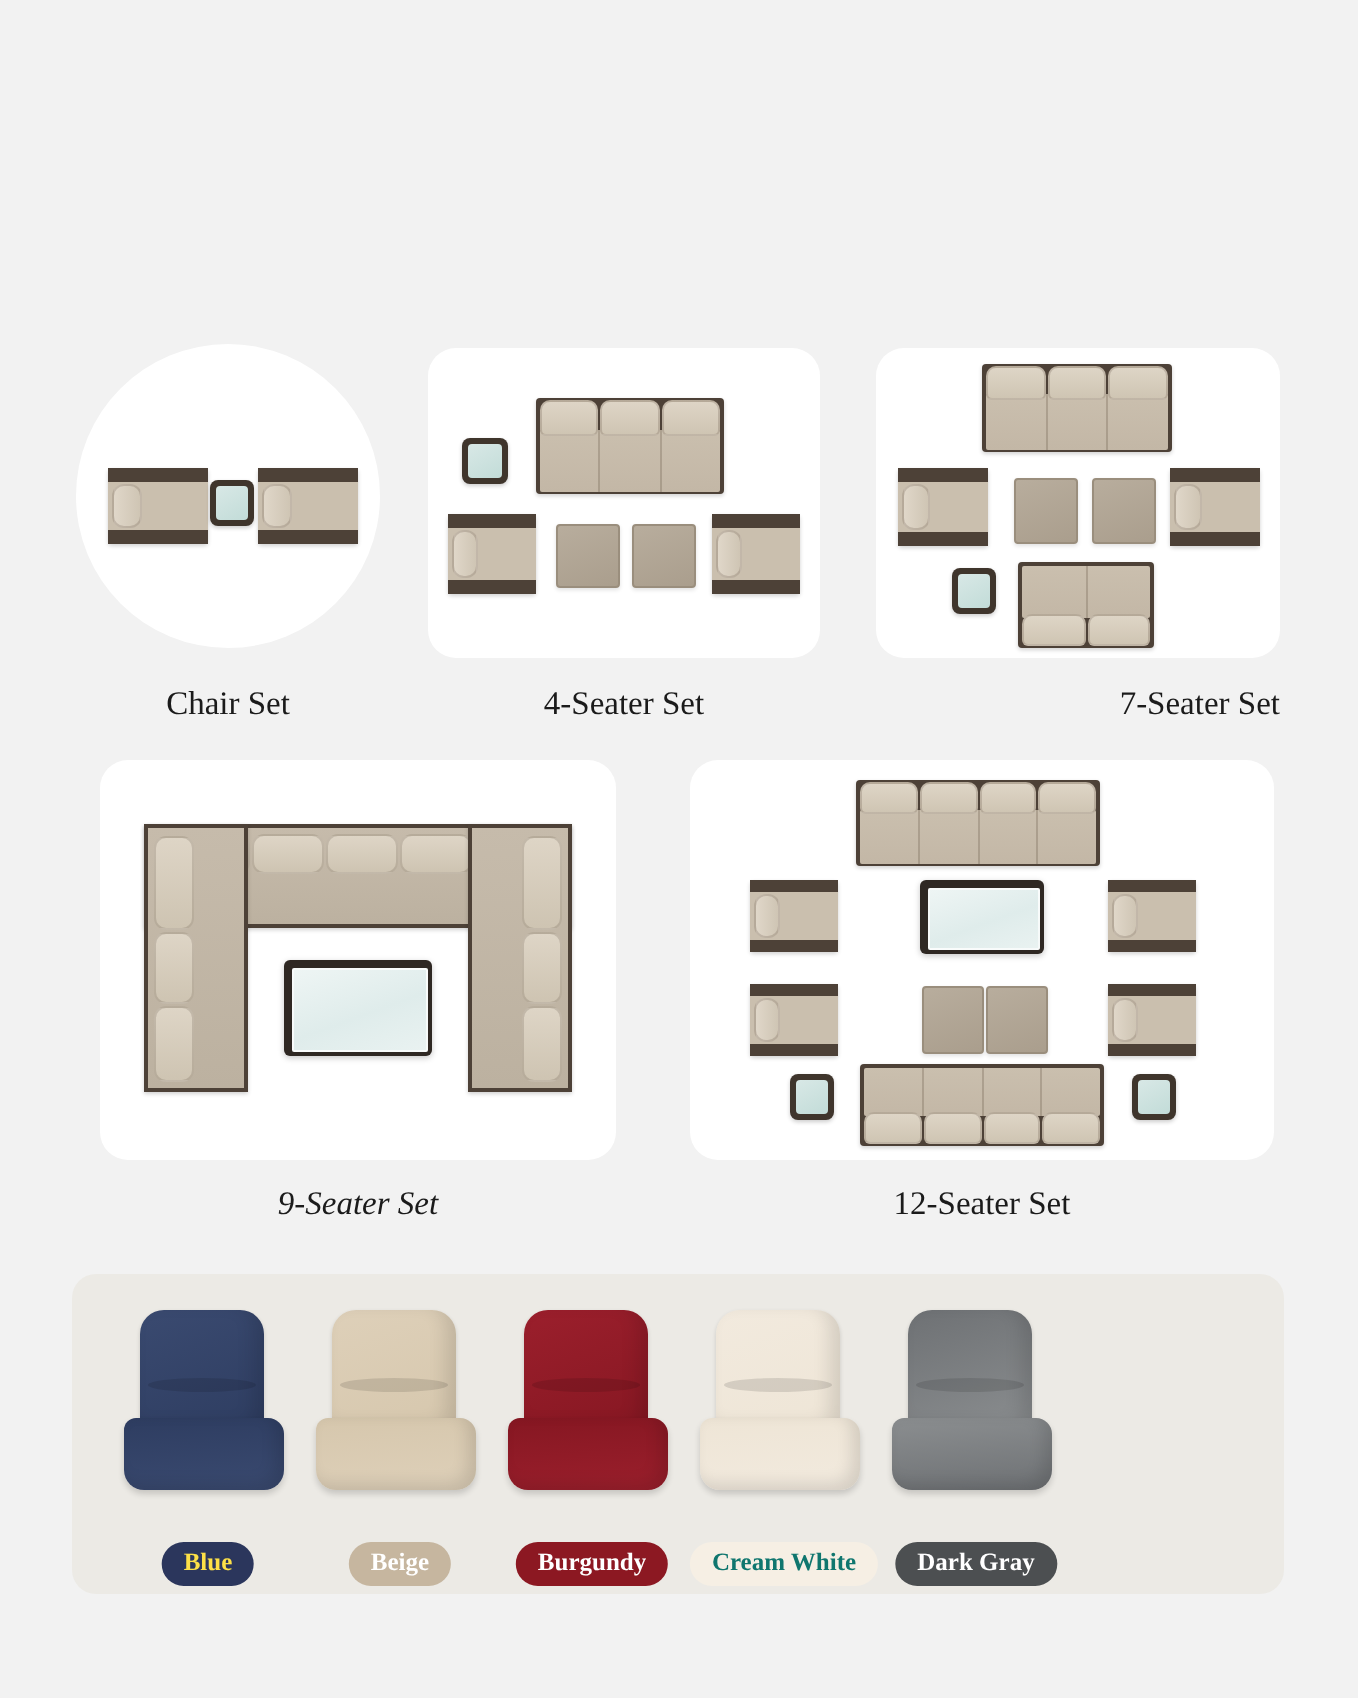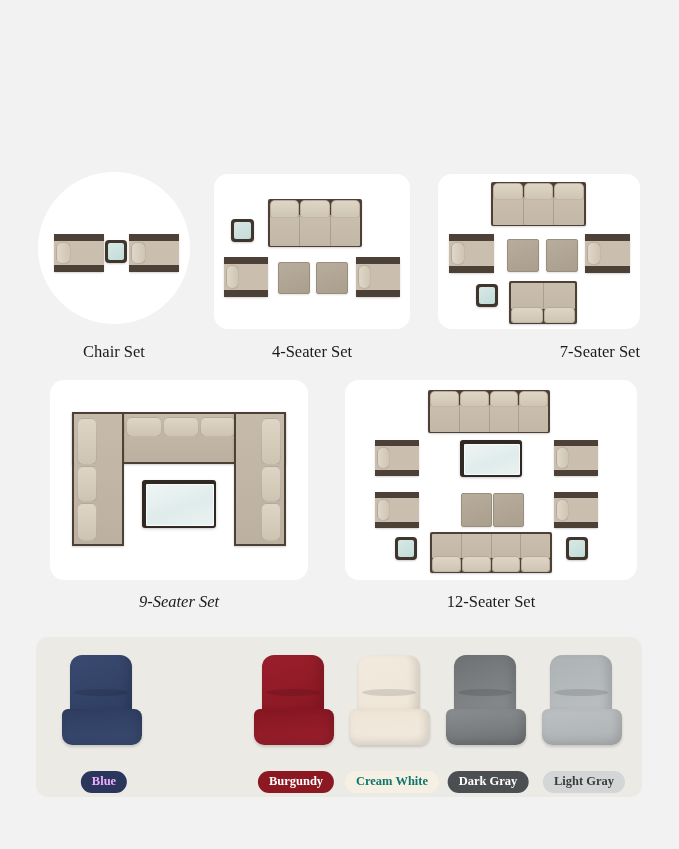--- a/index.html
+++ b/index.html
@@ -414,23 +414,31 @@
 <div class="caption" id="cap-12">12-Seater Set</div>
 
 <div id="swatch-panel">
 
   <div class="swatch" style="left:22px;">
     <div class="cushion">
       <span class="back" style="background: linear-gradient(160deg, rgb(58, 74, 112), rgb(46, 61, 97)); box-shadow: rgba(0, 0, 0, 0.12) -5px -4px 9px inset, rgba(0, 0, 0, 0.15) 0px 1px 2px;"></span>
       <span class="crease" style="background: rgba(0, 0, 0, 0.25);"></span>
       <span class="seat" style="background: linear-gradient(175deg, rgb(46, 61, 97), rgb(58, 74, 112)); box-shadow: rgba(0, 0, 0, 0.12) -4px -3px 8px inset, rgba(0, 0, 0, 0.16) 0px 2px 3px;"></span>
     </div>
-    <span class="pill-label" style="background: rgb(43, 54, 92); color: #f0abfc;">Blue</span>
-  </div>
-
+    <span class="pill-label" style="background: rgb(43, 54, 92); color: #fde047;">Blue</span>
+  </div>
+
+  <div class="swatch" style="left:118px;">
+    <div class="cushion">
+      <span class="back" style="background: linear-gradient(160deg, rgb(222, 208, 185), rgb(214, 199, 173)); box-shadow: rgba(0, 0, 0, 0.12) -5px -4px 9px inset, rgba(0, 0, 0, 0.15) 0px 1px 2px;"></span>
+      <span class="crease" style="background: rgba(0, 0, 0, 0.25);"></span>
+      <span class="seat" style="background: linear-gradient(175deg, rgb(214, 199, 173), rgb(222, 208, 185)); box-shadow: rgba(0, 0, 0, 0.12) -4px -3px 8px inset, rgba(0, 0, 0, 0.16) 0px 2px 3px;"></span>
+    </div>
+    <span class="pill-label" style="background: rgb(198, 182, 159); color: rgb(255, 255, 255);">Beige</span>
+  </div>
 
   <div class="swatch" style="left:214px;">
     <div class="cushion">
       <span class="back" style="background: linear-gradient(160deg, rgb(155, 31, 44), rgb(134, 23, 34)); box-shadow: rgba(0, 0, 0, 0.12) -5px -4px 9px inset, rgba(0, 0, 0, 0.15) 0px 1px 2px;"></span>
       <span class="crease" style="background: rgba(0, 0, 0, 0.25);"></span>
       <span class="seat" style="background: linear-gradient(175deg, rgb(134, 23, 34), rgb(155, 31, 44)); box-shadow: rgba(0, 0, 0, 0.12) -4px -3px 8px inset, rgba(0, 0, 0, 0.16) 0px 2px 3px;"></span>
     </div>
     <span class="pill-label" style="background: rgb(140, 24, 34); color: rgb(255, 255, 255);">Burgundy</span>
   </div>
 
@@ -445,22 +453,14 @@
 
   <div class="swatch" style="left:406px;">
     <div class="cushion">
       <span class="back" style="background: linear-gradient(160deg, rgb(110, 113, 116), rgb(139, 142, 144)); box-shadow: rgba(0, 0, 0, 0.12) -5px -4px 9px inset, rgba(0, 0, 0, 0.15) 0px 1px 2px;"></span>
       <span class="crease" style="background: rgba(0, 0, 0, 0.25);"></span>
       <span class="seat" style="background: linear-gradient(175deg, rgb(139, 142, 144), rgb(110, 113, 116)); box-shadow: rgba(0, 0, 0, 0.12) -4px -3px 8px inset, rgba(0, 0, 0, 0.16) 0px 2px 3px;"></span>
     </div>
     <span class="pill-label" style="background: rgb(76, 79, 81); color: rgb(255, 255, 255);">Dark Gray</span>
   </div>
 
-  <div class="swatch" style="left:502px;">
-    <div class="cushion">
-      <span class="back" style="background: linear-gradient(160deg, rgb(173, 178, 180), rgb(188, 192, 194)); box-shadow: rgba(0, 0, 0, 0.12) -5px -4px 9px inset, rgba(0, 0, 0, 0.15) 0px 1px 2px;"></span>
-      <span class="crease" style="background: rgba(0, 0, 0, 0.25);"></span>
-      <span class="seat" style="background: linear-gradient(175deg, rgb(188, 192, 194), rgb(173, 178, 180)); box-shadow: rgba(0, 0, 0, 0.12) -4px -3px 8px inset, rgba(0, 0, 0, 0.16) 0px 2px 3px;"></span>
-    </div>
-    <span class="pill-label" style="background: rgb(211, 213, 214); color: rgb(58, 61, 63);">Light Gray</span>
-  </div>
 
 </div>
 
 </body></html>

